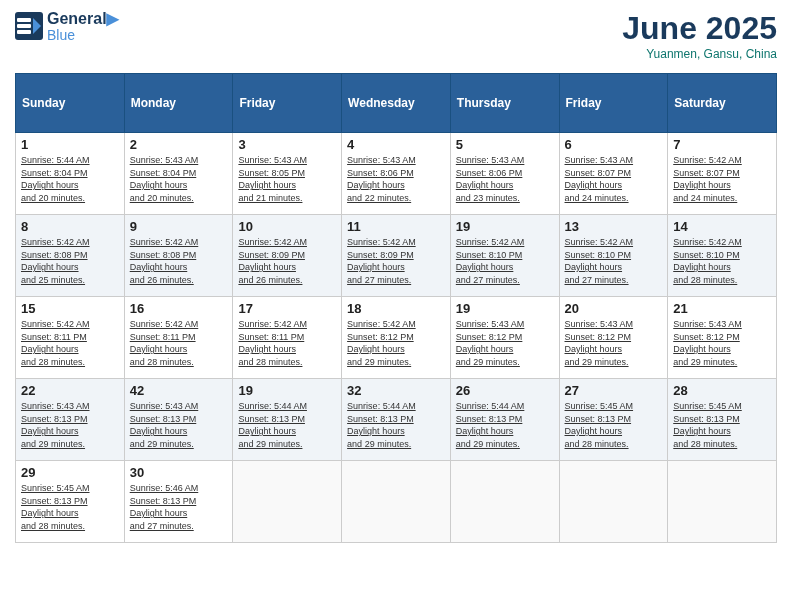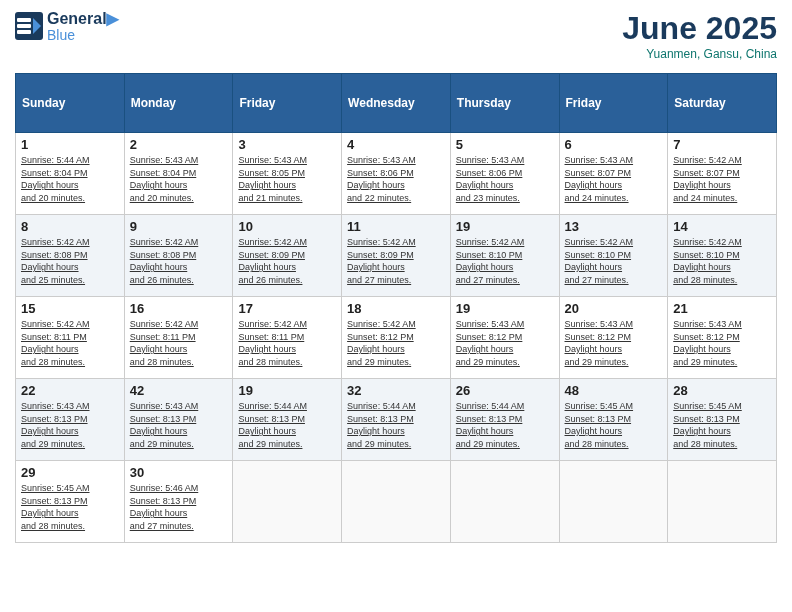--- a/index.html
+++ b/index.html
@@ -358,21 +358,21 @@
           <td>
         <span class="day-num">26</span>
         <div class="day-info">
           Sunrise: 5:44 AM<br>
           Sunset: 8:13 PM<br>
           Daylight hours<br>
           and 29 minutes.
         </div>
       </td>
           <td>
-        <span class="day-num">48</span>
+        <span class="day-num">27</span>
         <div class="day-info">
           Sunrise: 5:45 AM<br>
           Sunset: 8:13 PM<br>
           Daylight hours<br>
           and 28 minutes.
         </div>
       </td>
           <td>
         <span class="day-num">28</span>
         <div class="day-info">

